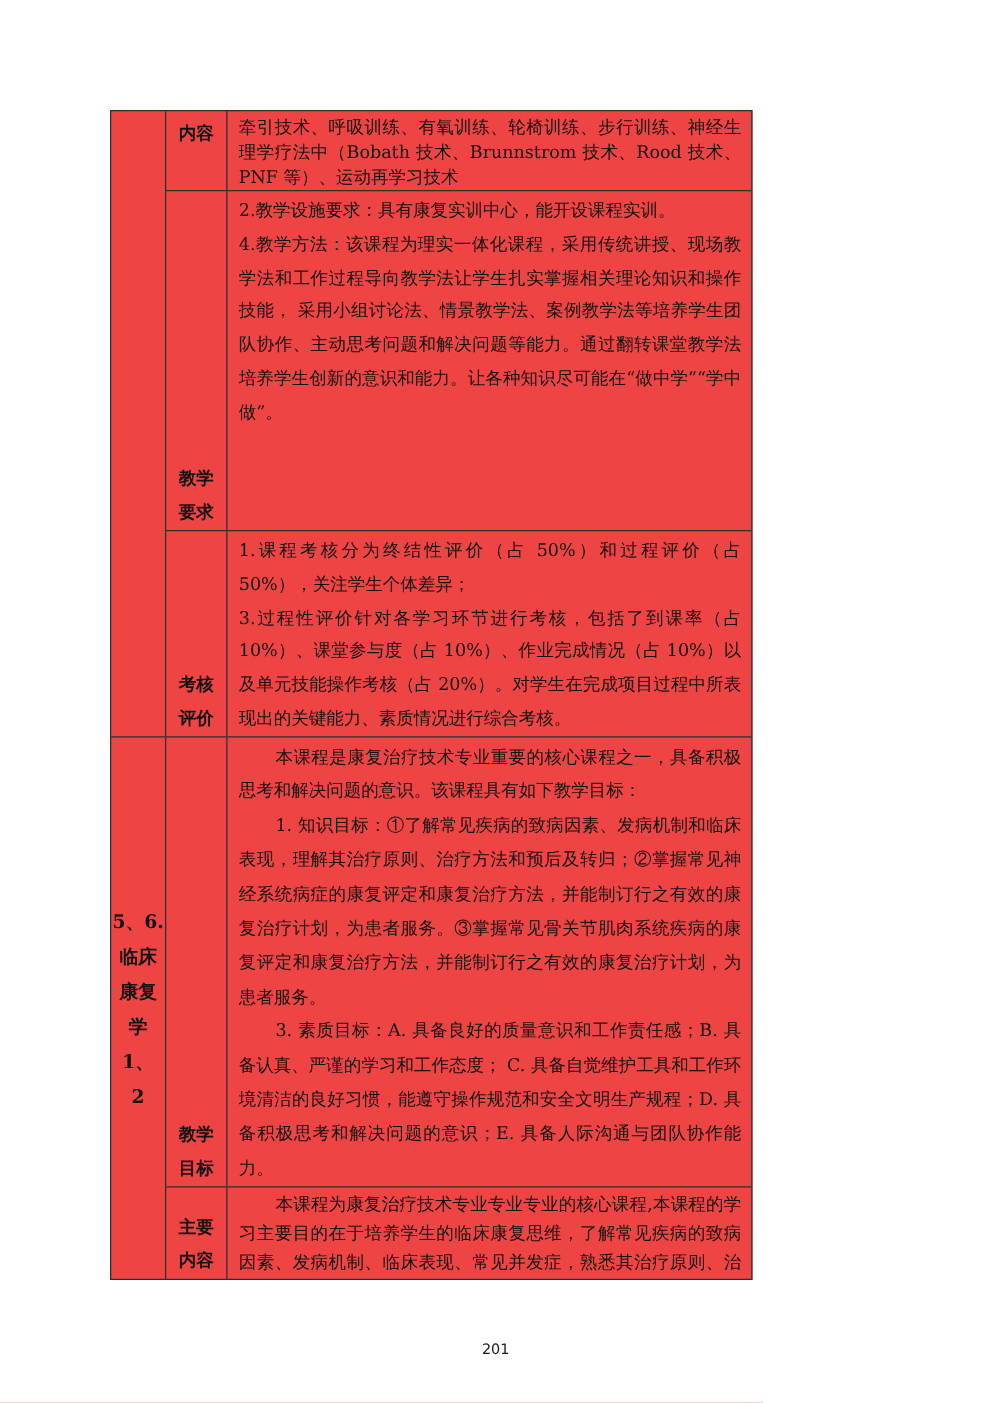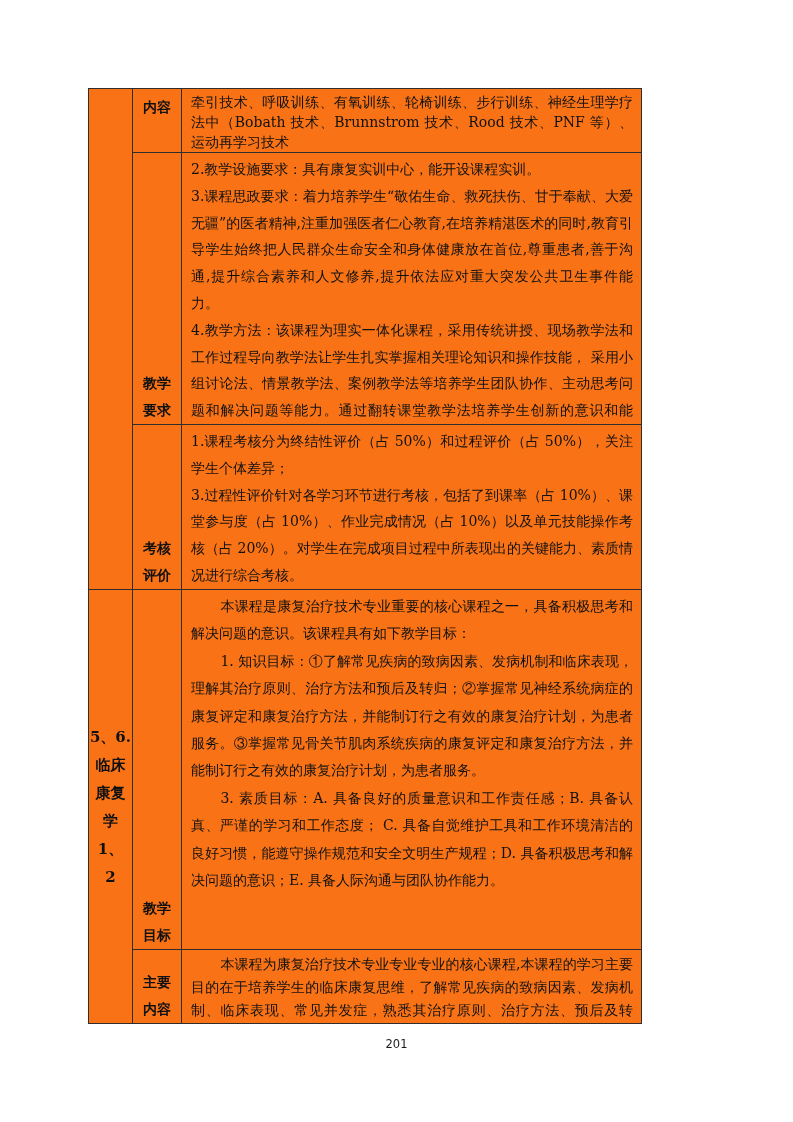--- a/index.html
+++ b/index.html
@@ -6,24 +6,24 @@
   .page{
     position:relative;
     width:793px;height:1122px;
     background:#ffffff;
     margin:0 auto;
     font-family:"DejaVu Serif","Liberation Serif",serif;
     color:#111111;
     overflow:hidden;
   }
   .doc-table{
-    position:absolute;left:88px;top:88px;width:554px;
+    position:absolute;left:88px;top:88px;width:514px;
     border:1.5px solid #2e2e2e;
     box-sizing:border-box;
-    background:#f97316;
+    background:#ef4444;
   }
   .section{display:flex;box-sizing:border-box;}
   .section + .section{border-top:1px solid #2e2e2e;}
   .col1{
     flex:0 0 44px;width:44px;
     border-right:1px solid #2e2e2e;
     box-sizing:border-box;
     display:flex;flex-direction:column;justify-content:center;align-items:center;
     font-weight:bold;font-size:15px;line-height:28px;text-align:center;
   }
@@ -51,21 +51,21 @@
   .h-neirong{height:63px;}
   .h-jiaoxueyaoqiu{height:272px;}
   .h-kaohepingjia{height:165px;}
   .h-jiaoxuemubiao{height:359px;}
   .h-zhuyaoneirong{height:74px;}
   .lh-28{line-height:20px;}
   .lh-27{line-height:26.8px;}
   .lh-274{line-height:27.4px;}
   .lh-23{line-height:23px;}
   .page-footer{
-    position:absolute;left:0;right:0;top:1037px;
+    position:absolute;left:0;right:0;top:1072px;
     text-align:center;
     font-family:"DejaVu Sans","Liberation Sans",sans-serif;
     font-size:11.5px;color:#1a1a1a;
   }
 </style>
 </head>
 <body>
 
 <div class="page">
 
@@ -84,21 +84,20 @@
           </div>
         </div>
 
         <div class="row h-jiaoxueyaoqiu">
           <div class="label-cell">
             <span>教学</span>
             <span>要求</span>
           </div>
           <div class="body-cell lh-27">
             <p>2.教学设施要求：具有康复实训中心，能开设课程实训。</p>
-            <p>3.课程思政要求：着力培养学生“敬佑生命、救死扶伤、甘于奉献、大爱无疆”的医者精神,注重加强医者仁心教育,在培养精湛医术的同时,教育引导学生始终把人民群众生命安全和身体健康放在首位,尊重患者,善于沟通,提升综合素养和人文修养,提升依法应对重大突发公共卫生事件能力。</p>
             <p>4.教学方法：该课程为理实一体化课程，采用传统讲授、现场教学法和工作过程导向教学法让学生扎实掌握相关理论知识和操作技能， 采用小组讨论法、情景教学法、案例教学法等培养学生团队协作、主动思考问题和解决问题等能力。通过翻转课堂教学法培养学生创新的意识和能力。让各种知识尽可能在“做中学”“学中做”。</p>
           </div>
         </div>
 
         <div class="row h-kaohepingjia">
           <div class="label-cell">
             <span>考核</span>
             <span>评价</span>
           </div>
           <div class="body-cell lh-27">

